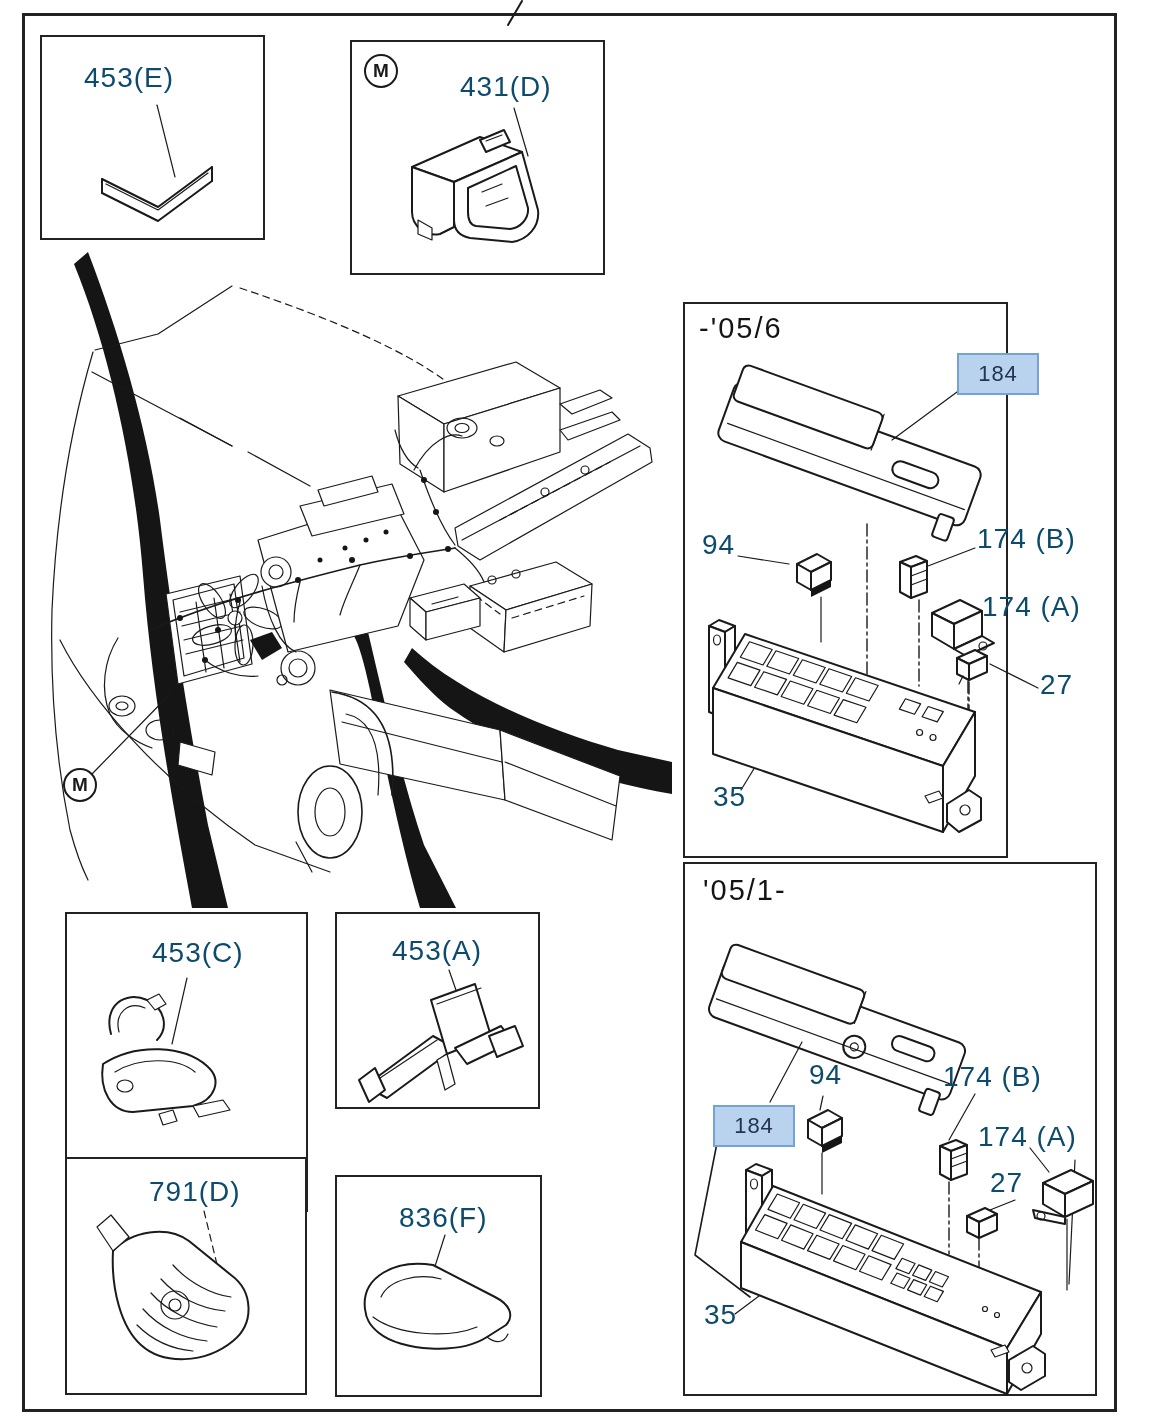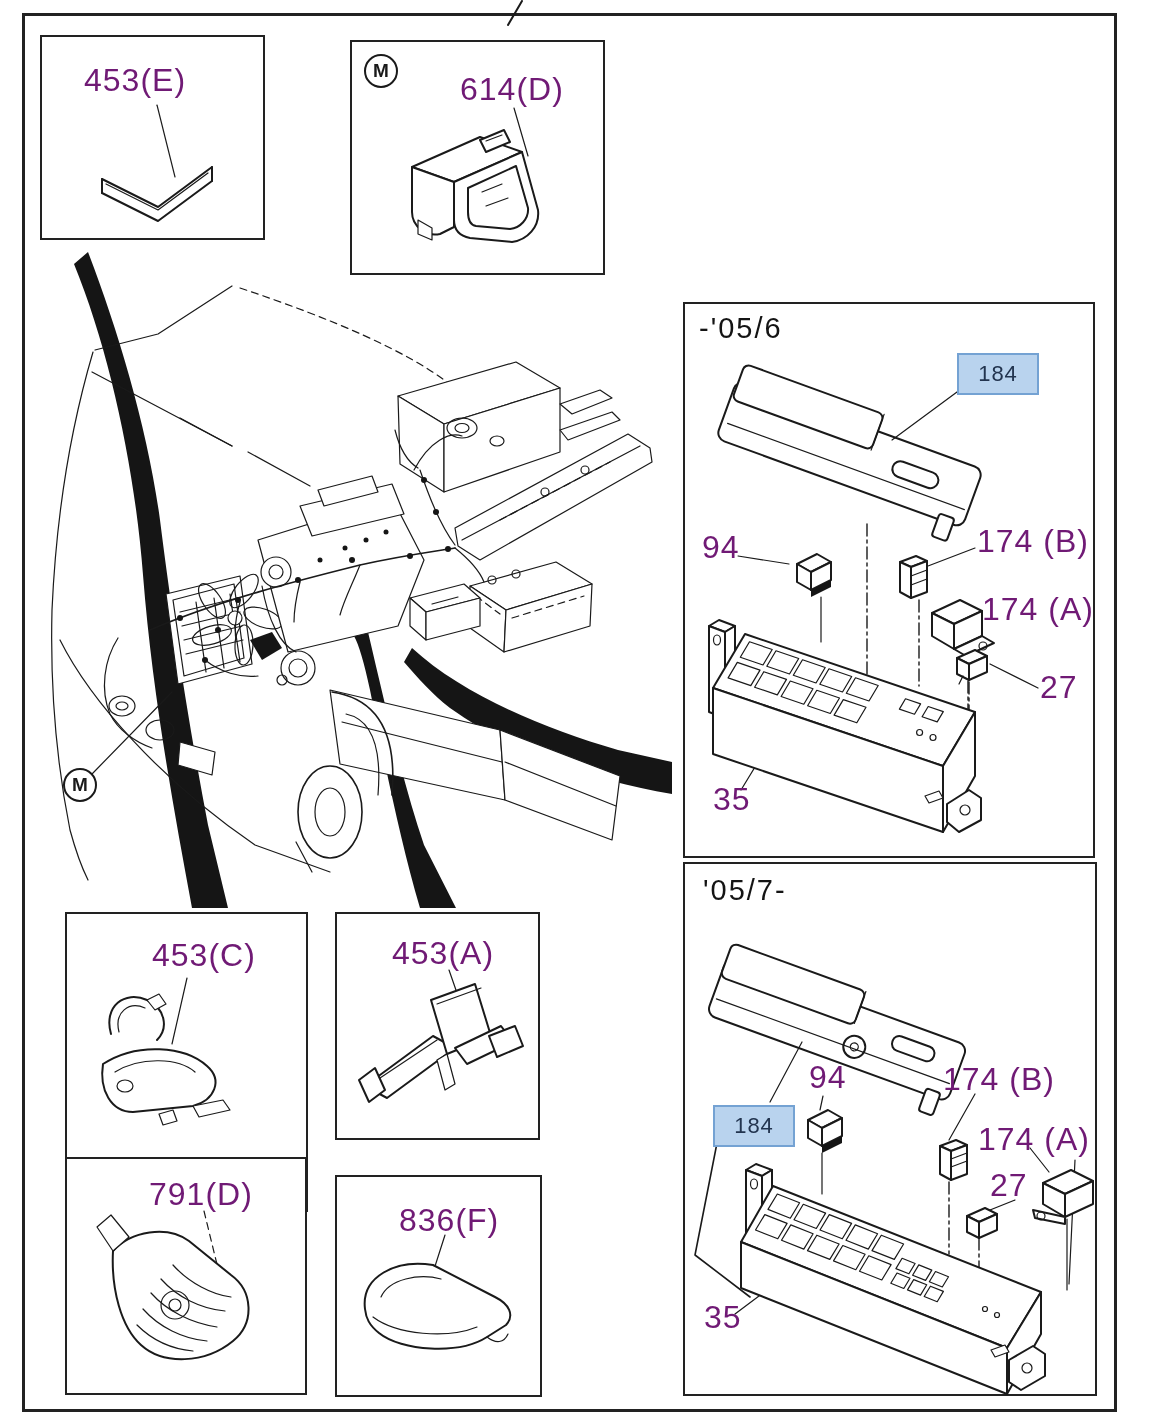--- a/index.html
+++ b/index.html
@@ -10,21 +10,21 @@
   svg{position:absolute;overflow:visible;}
   .ln{fill:none;stroke:#1a1a1a;stroke-width:2;stroke-linecap:round;stroke-linejoin:round;}
   .fw{fill:#ffffff;stroke:#1a1a1a;stroke-width:2;stroke-linejoin:round;}
   .ink{fill:#151515;stroke:none;}
   .thin{stroke-width:1.2;}
   .mid{stroke-width:1.6;}
   .dd{stroke-dasharray:12 4 3 4;stroke-width:1.4;}
   .dash{stroke-dasharray:7 5;}
   .inset{position:absolute;border:2.5px solid #222;background:#fff;box-sizing:border-box;}
   .panel{position:absolute;border:2.5px solid #222;background:#fff;box-sizing:border-box;}
-  .pn{position:absolute;font-size:32px;letter-spacing:1px;color:#701a75;white-space:nowrap;line-height:1.1;}
+  .pn{position:absolute;font-size:28px;letter-spacing:1px;color:#0c4a6e;white-space:nowrap;line-height:1.1;}
   .hdr{position:absolute;font-size:29px;letter-spacing:2px;color:#141414;white-space:nowrap;}
   .hl{background:#b9d3ee;border:2px solid #74a2d3;color:#22344f;
       width:78px;height:38px;display:flex;align-items:center;justify-content:center;
       font-size:22px;letter-spacing:1px;}
   .marker{position:absolute;width:30px;height:30px;border:2.2px solid #1a1a1a;border-radius:50%;
           display:flex;align-items:center;justify-content:center;font-size:19px;font-weight:bold;color:#1a1a1a;}
 </style>
 </head>
 <body>
 
@@ -148,35 +148,35 @@
       <path class="ln" d="M60,156 L116,184 L170,144"></path>
       <path class="ln" d="M60,142 L60,156 M170,130 L170,144"></path>
       <path class="ln thin" d="M64,147 L116,173 L166,136"></path>
     </svg>
   </div>
 
   <div class="inset" style="left:350px;top:40px;width:255px;height:235px">
     <div class="marker" style="left:12px;top:12px">
       <span>M</span>
     </div>
-    <div class="pn" style="left:108px;top:30px">614(D)</div>
+    <div class="pn" style="left:108px;top:30px">431(D)</div>
     <svg style="left:0;top:0;width:255px;height:235px" viewBox="0 0 255 235">
       <path class="ln thin" d="M162,66 L176,114"></path>
       <path class="fw" d="M60,125 L128,95 L170,110 L102,140 Z"></path>
       <path class="fw" d="M60,125 L60,170 C60,185 75,195 88,192 L102,185 L102,140 Z"></path>
       <path class="fw" d="M102,140 L170,110 L186,168 C188,185 175,198 160,200 L118,196 C108,194 102,188 102,178 Z"></path>
       <path class="ln" d="M116,146 L164,124 L176,166 C177,177 168,186 158,187 L124,184 C118,183 116,178 116,170 Z"></path>
       <path class="fw" d="M128,98 L152,88 L158,100 L134,110 Z"></path>
       <path class="ln thin" d="M134,99 L150,93"></path>
       <path class="fw thin" d="M66,178 L80,186 L80,198 L66,192 Z"></path>
       <path class="ln thin" d="M130,150 L150,142 M134,164 L156,156"></path>
     </svg>
   </div>
 
-  <div class="panel" style="left:683px;top:302px;width:412px;height:556px">
+  <div class="panel" style="left:683px;top:302px;width:325px;height:556px">
     <div class="hdr" style="left:14px;top:8px">-'05/6</div>
 
     <svg style="left:0;top:0;width:412px;height:556px" viewBox="0 0 412 556">
 
       <g transform="translate(52,76) rotate(20)">
         <rect class="fw" x="0" y="0" width="262" height="62" rx="9"></rect>
         <rect class="fw" x="2" y="-18" width="148" height="38" rx="6"></rect>
         <line class="ln thin" x1="150" y1="-18" x2="150" y2="20"></line>
         <rect class="ln" x="176" y="20" width="48" height="16" rx="8"></rect>
         <line class="ln thin" x1="6" y1="44" x2="258" y2="44"></line>
@@ -256,21 +256,21 @@
 
     <div class="pn hl" style="left:272px;top:49px">184</div>
     <div class="pn" style="left:17px;top:226px">94</div>
     <div class="pn" style="left:292px;top:220px">174 (B)</div>
     <div class="pn" style="left:297px;top:288px">174 (A)</div>
     <div class="pn" style="left:355px;top:366px">27</div>
     <div class="pn" style="left:28px;top:478px">35</div>
   </div>
 
   <div class="panel" style="left:683px;top:862px;width:414px;height:534px">
-    <div class="hdr" style="left:18px;top:10px">'05/7-</div>
+    <div class="hdr" style="left:18px;top:10px">'05/1-</div>
 
     <svg style="left:0;top:0;width:414px;height:534px" viewBox="0 0 414 534">
 
       <g transform="translate(42,94) rotate(20)">
         <rect class="fw" x="0" y="0" width="256" height="60" rx="9"></rect>
         <rect class="fw" x="0" y="-16" width="142" height="36" rx="6"></rect>
         <line class="ln thin" x1="142" y1="-16" x2="142" y2="18"></line>
         <rect class="ln" x="184" y="14" width="44" height="15" rx="7"></rect>
         <circle class="ln" cx="150" cy="40" r="11"></circle>
         <circle class="ln thin" cx="150" cy="40" r="4"></circle>
@@ -369,21 +369,21 @@
       <path class="ln thin" d="M52,118 C47,98 62,87 78,94"></path>
       <path class="fw thin" d="M80,86 L92,80 L99,90 L88,96 Z"></path>
       <path class="fw" d="M36,150 C70,128 118,132 140,152 C156,166 148,186 126,192 L66,198 C44,198 32,176 36,150 Z"></path>
       <path class="ln thin" d="M48,158 C74,142 112,144 128,158"></path>
       <ellipse class="ln thin" cx="58" cy="172" rx="8" ry="6"></ellipse>
       <path class="fw thin" d="M126,192 L156,186 L163,196 L132,203 Z"></path>
       <path class="fw thin" d="M92,200 L106,196 L110,207 L96,211 Z"></path>
     </svg>
   </div>
 
-  <div class="inset" style="left:335px;top:912px;width:205px;height:228px">
+  <div class="inset" style="left:335px;top:912px;width:205px;height:197px">
     <div class="pn" style="left:55px;top:22px">453(A)</div>
     <svg style="left:0;top:0;width:205px;height:235px" viewBox="0 0 205 235">
       <path class="ln thin" d="M112,56 L128,102"></path>
       <path class="fw" d="M28,172 L96,122 L118,134 L50,184 Z"></path>
       <path class="ln thin" d="M34,170 L100,126"></path>
       <path class="fw" d="M22,166 L38,154 L48,176 L32,188 Z"></path>
       <path class="fw" d="M94,86 L138,70 L154,122 L110,140 Z"></path>
       <path class="ln thin" d="M100,90 L144,74"></path>
       <path class="fw" d="M118,134 L164,112 L176,128 L130,150 Z"></path>
       <path class="fw" d="M152,122 L178,112 L186,132 L160,143 Z"></path>

